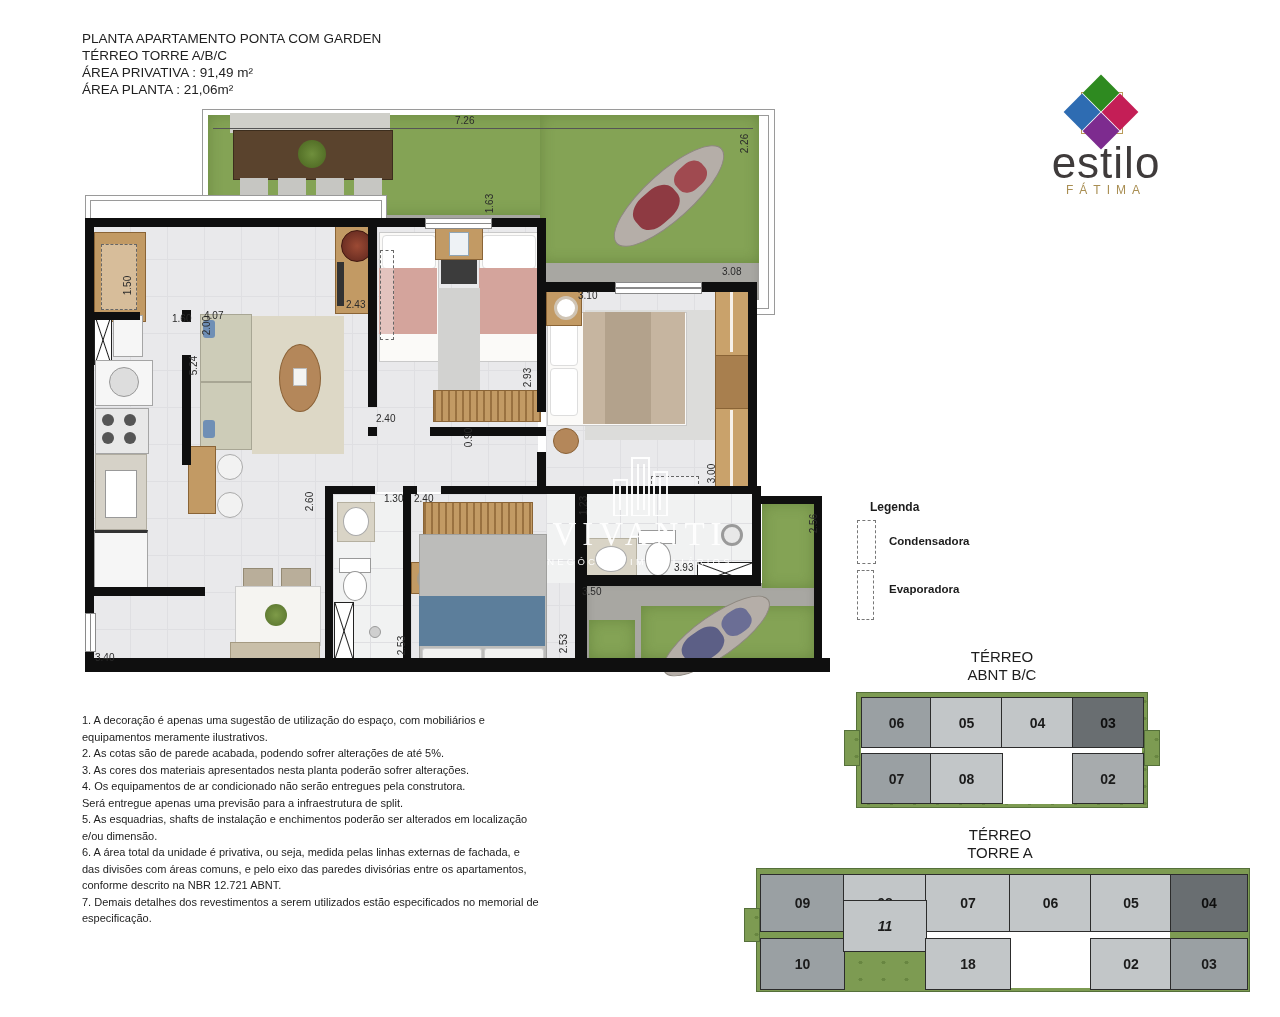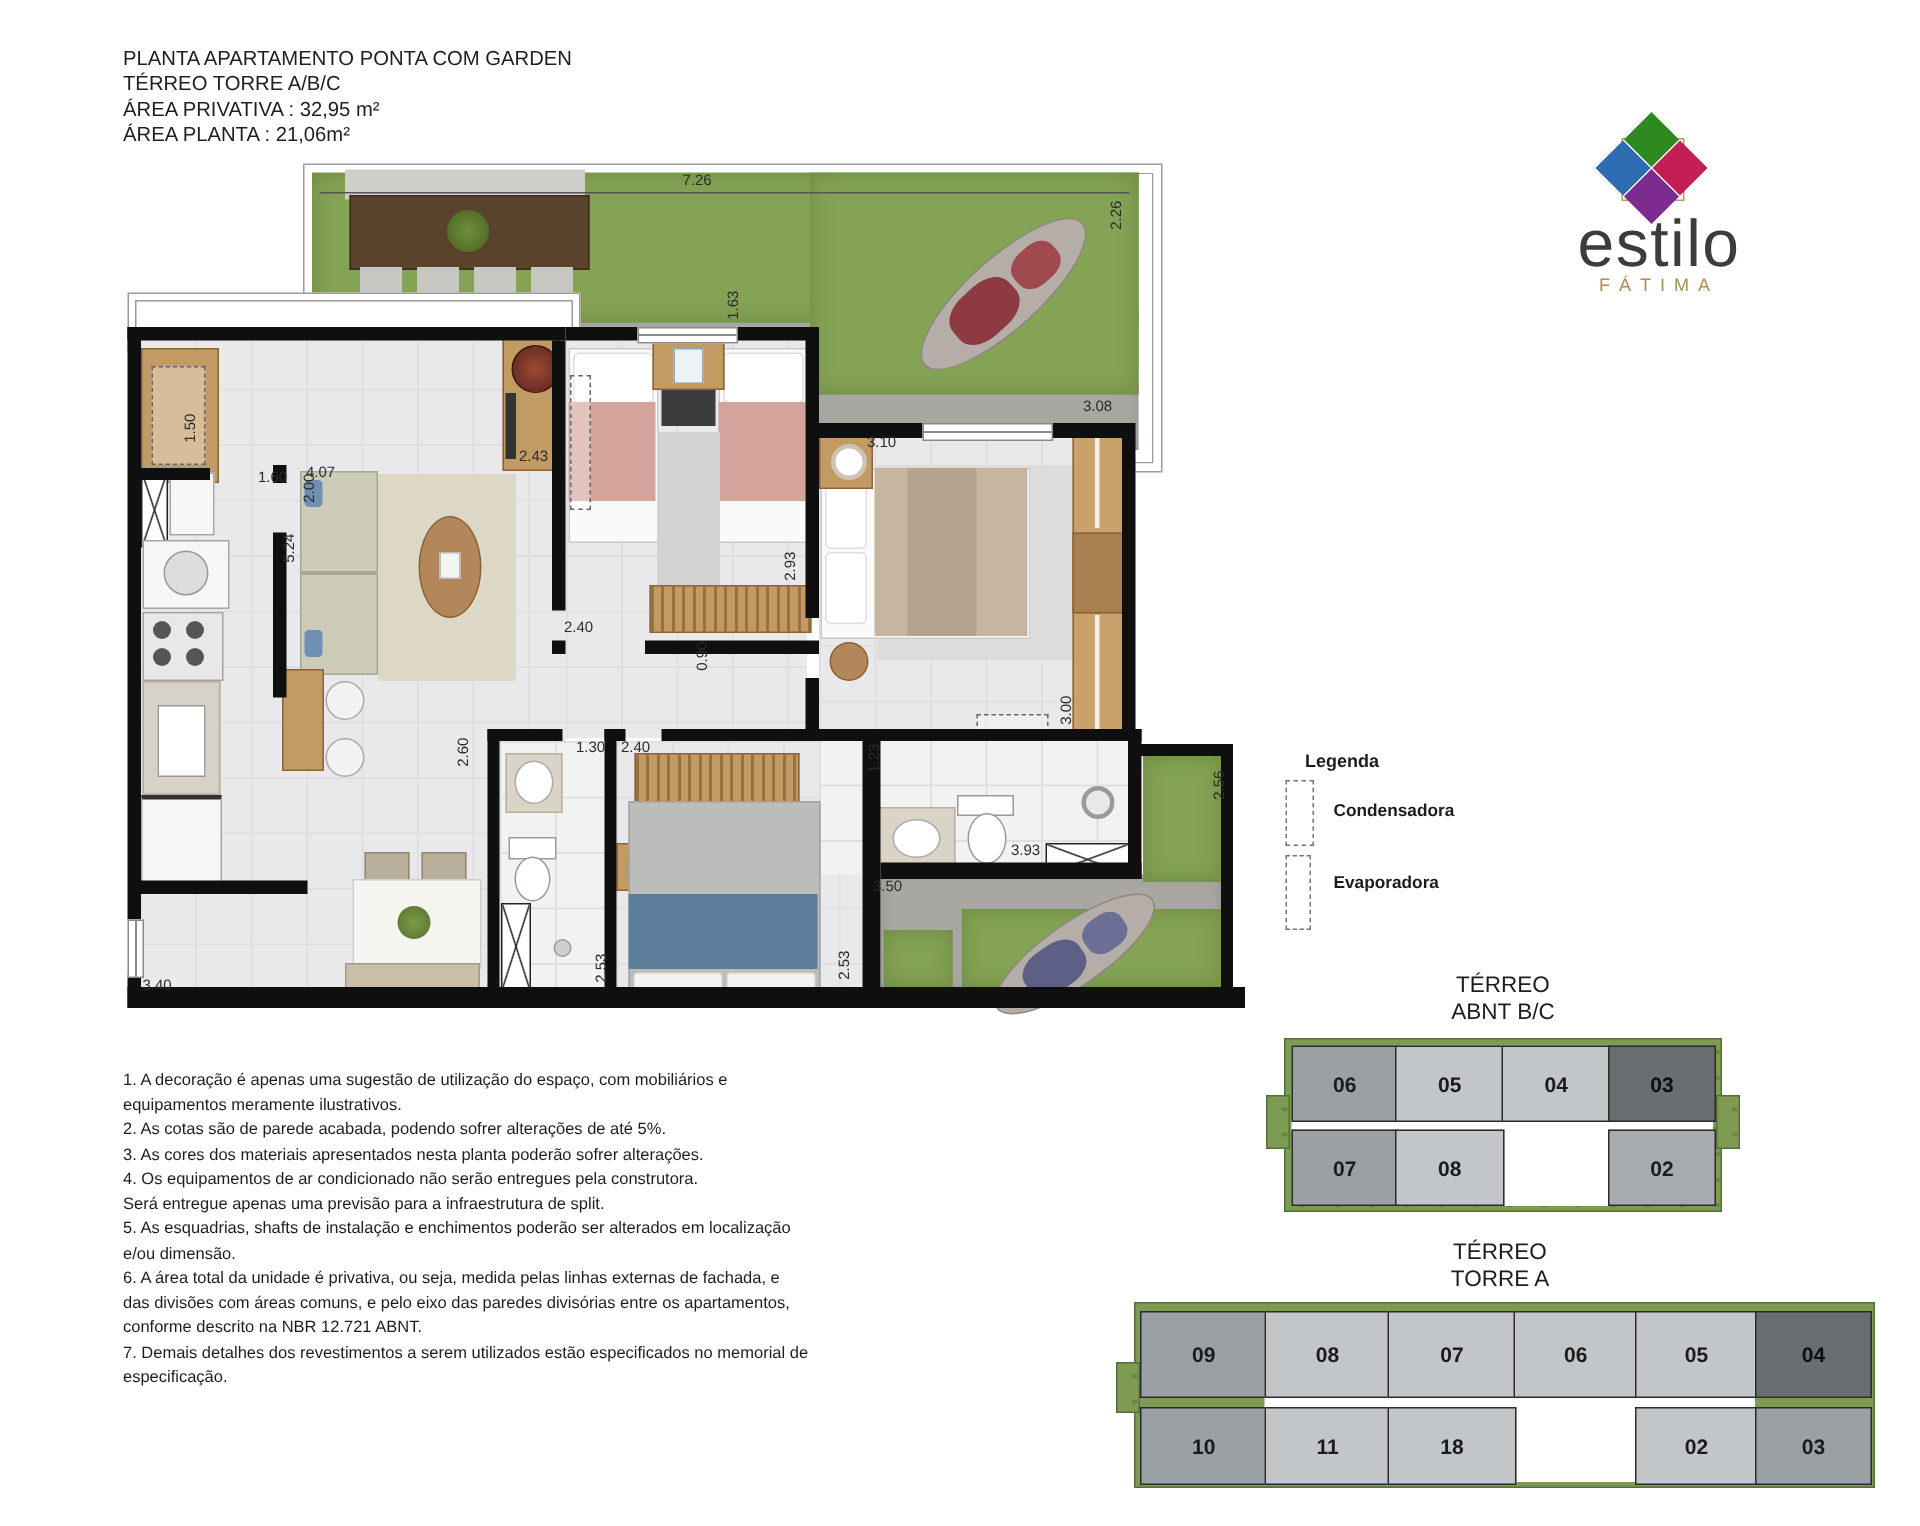--- a/index.html
+++ b/index.html
@@ -64,21 +64,21 @@
   .notes{position:absolute;left:82px;top:712px;width:565px;font-size:11px;line-height:16.5px;color:#1d1d1d;white-space:pre-line;}
 </style>
 </head>
 <body>
 
 <div class="canvas">
 
   <div class="header">
     <div>PLANTA  APARTAMENTO PONTA COM GARDEN</div>
     <div>TÉRREO TORRE A/B/C</div>
-    <div>ÁREA PRIVATIVA : 32,95 m²</div>
+    <div>ÁREA PRIVATIVA : 91,49 m²</div>
     <div>ÁREA PLANTA : 21,06m²</div>
   </div>
 
   <div>
     <div class="abs" style="left:1069px;top:80px;width:64px;height:64px;">
       <div class="abs" style="left:12px;top:12px;width:40px;height:40px;border:1px solid #b99a58;"></div>
       <div class="pin" style="left:19px;top:0;background:#2e8a20;"></div>
       <div class="pin" style="left:0;top:19px;background:#2e6cb2;"></div>
       <div class="pin" style="left:38px;top:19px;background:#c41e56;"></div>
       <div class="pin" style="left:19px;top:38px;background:#7d2b8f;"></div>
@@ -263,20 +263,35 @@
     <div class="dim" style="left:329px;top:383px;">2.40</div>
     <div class="dim v" style="left:489px;top:390px;">1.23</div>
     <div class="dim" style="left:589px;top:452px;">3.93</div>
     <div class="dim" style="left:497px;top:476px;">3.50</div>
     <div class="dim v" style="left:307px;top:530px;">2.53</div>
     <div class="dim v" style="left:469px;top:528px;">2.53</div>
     <div class="dim" style="left:10px;top:542px;">3.40</div>
     <div class="dim v" style="left:719px;top:408px;">2.56</div>
   </div>
 
+  <div class="watermark">
+    <svg width="62" height="66" viewBox="0 0 62 66" fill="none" style="display:block;margin:0 auto;">
+      <g stroke="rgba(255,255,255,.93)" stroke-width="2" fill="none">
+        <rect x="5" y="30" width="13" height="36"></rect>
+        <rect x="23" y="8" width="17" height="58"></rect>
+        <rect x="45" y="22" width="13" height="44"></rect>
+        <line x1="29" y1="14" x2="29" y2="60"></line>
+        <line x1="35" y1="14" x2="35" y2="60"></line>
+        <line x1="11" y1="36" x2="11" y2="60"></line>
+        <line x1="51" y1="28" x2="51" y2="60"></line>
+      </g>
+    </svg>
+    <div class="wname">VIVANTI</div>
+    <div class="wtag">NEGÓCIOS IMOBILIÁRIOS</div>
+  </div>
 
   <div>
     <div class="legend-title">Legenda</div>
     <div class="legend-box" style="left:857px;top:520px;width:17px;height:42px;"></div>
     <div class="legend-label" style="left:889px;top:535px;">Condensadora</div>
     <div class="legend-box" style="left:857px;top:570px;width:15px;height:48px;"></div>
     <div class="legend-label" style="left:889px;top:583px;">Evaporadora</div>
   </div>
 
   <div>
@@ -303,21 +318,21 @@
     <div class="kp-green" style="left:744px;top:908px;width:14px;height:32px;"></div>
     <div class="kp-white" style="left:843px;top:930px;width:327px;height:8px;"></div>
     <div class="kp-white" style="left:1009px;top:930px;width:81px;height:58px;"></div>
     <div class="unit medium" style="left:760px;top:874px;width:83px;height:56px;">09</div>
     <div class="unit light" style="left:843px;top:874px;width:82px;height:56px;">08</div>
     <div class="unit light" style="left:925px;top:874px;width:84px;height:56px;">07</div>
     <div class="unit light" style="left:1009px;top:874px;width:81px;height:56px;">06</div>
     <div class="unit light" style="left:1090px;top:874px;width:80px;height:56px;">05</div>
     <div class="unit dark" style="left:1170px;top:874px;width:76px;height:56px;">04</div>
     <div class="unit medium" style="left:760px;top:938px;width:83px;height:50px;">10</div>
-    <div class="unit light" style="left:843px;top:938px;width:82px;height:50px;">11</div>
+    <div class="unit light" style="left:843px;top:900px;width:82px;height:50px;font-style:italic;">11</div>
     <div class="unit light" style="left:925px;top:938px;width:84px;height:50px;">18</div>
     <div class="unit light" style="left:1090px;top:938px;width:80px;height:50px;">02</div>
     <div class="unit medium" style="left:1170px;top:938px;width:76px;height:50px;">03</div>
   </div>
 
   <div class="notes">1. A decoração é apenas uma sugestão de utilização do espaço, com mobiliários e
  equipamentos meramente ilustrativos.
 2. As cotas são de parede acabada, podendo sofrer alterações de até 5%.
 3. As cores dos materiais apresentados nesta planta poderão sofrer alterações.
 4. Os equipamentos de ar condicionado não serão entregues pela construtora.

